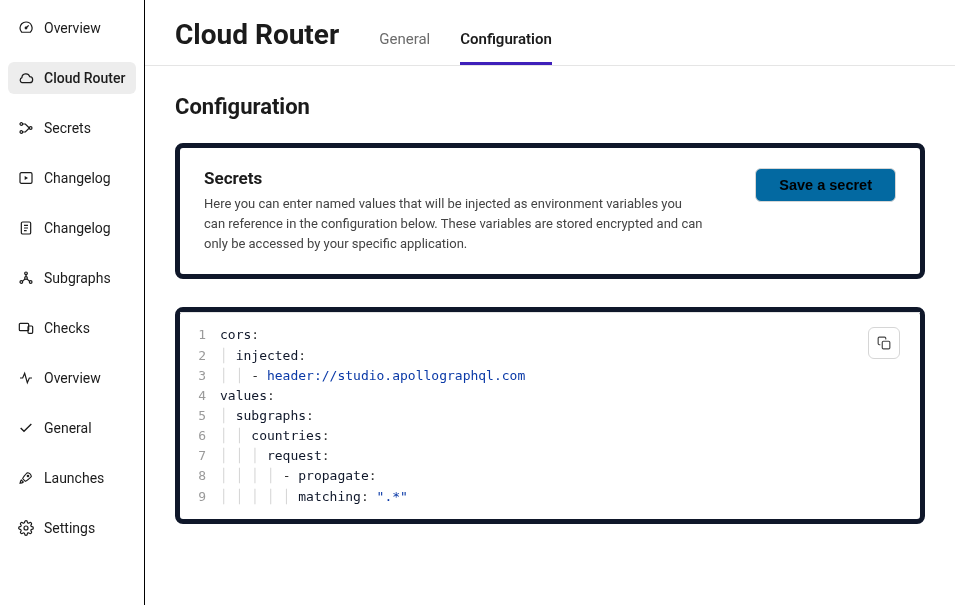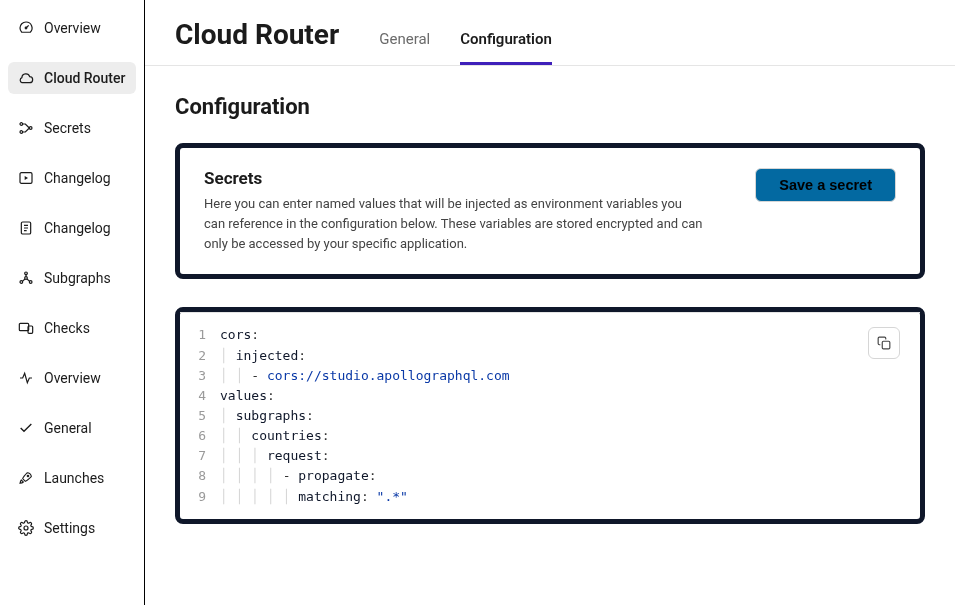--- a/index.html
+++ b/index.html
@@ -179,21 +179,21 @@
               <div class="code-line">
                 <span class="gutter">1</span>
                 <span class="code-text"><span class="tok-key">cors</span><span class="tok-punc">:</span></span>
               </div>
               <div class="code-line">
                 <span class="gutter">2</span>
                 <span class="code-text"><span class="guide">│ </span><span class="tok-key">injected</span><span class="tok-punc">:</span></span>
               </div>
               <div class="code-line">
                 <span class="gutter">3</span>
-                <span class="code-text"><span class="guide">│ </span><span class="guide">│ </span><span class="tok-punc">- </span><span class="tok-str">cors://studio.apollographql.com</span></span>
+                <span class="code-text"><span class="guide">│ </span><span class="guide">│ </span><span class="tok-punc">- </span><span class="tok-str">header://studio.apollographql.com</span></span>
               </div>
               <div class="code-line">
                 <span class="gutter">4</span>
                 <span class="code-text"><span class="tok-key">values</span><span class="tok-punc">:</span></span>
               </div>
               <div class="code-line">
                 <span class="gutter">5</span>
                 <span class="code-text"><span class="guide">│ </span><span class="tok-key">subgraphs</span><span class="tok-punc">:</span></span>
               </div>
               <div class="code-line">

